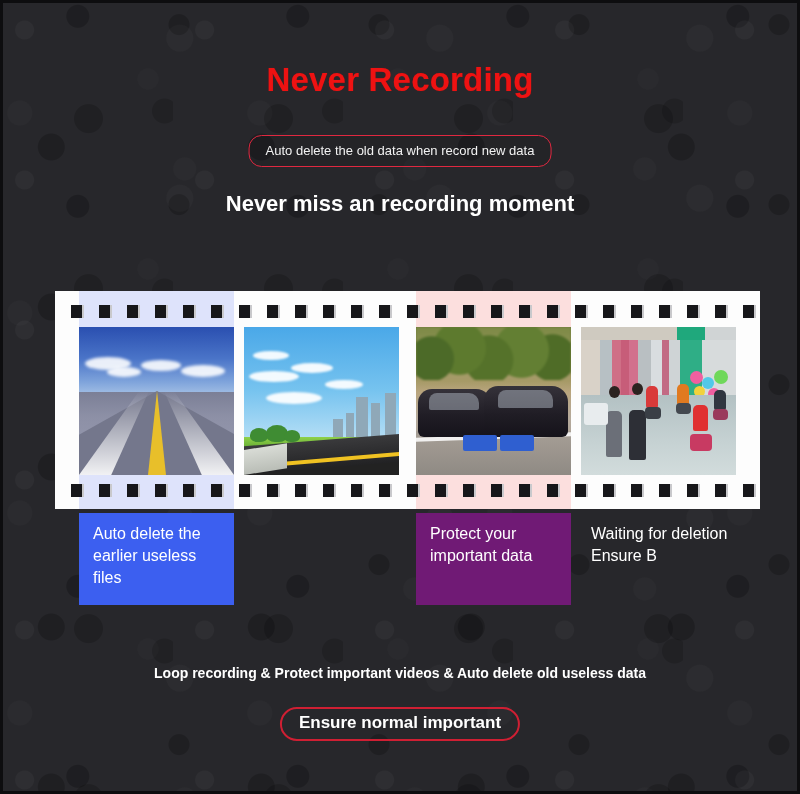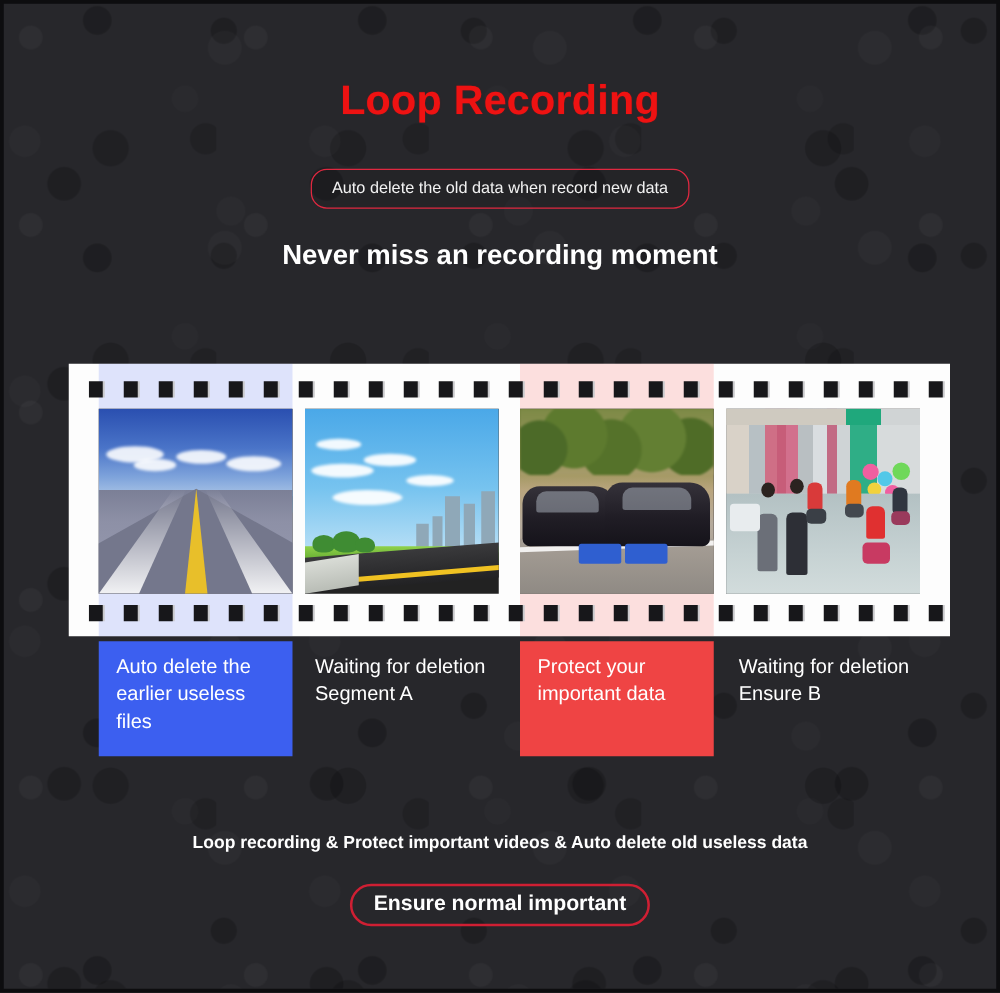--- a/index.html
+++ b/index.html
@@ -275,21 +275,21 @@
   .caption {
     position: absolute;
     box-sizing: border-box;
     padding: 10px 11px 0 14px;
     color: #ffffff;
     font-size: 16px;
     line-height: 22px;
   }
   #cap1 { left: 76px;  top: 510px; width: 155px; height: 92px; background: #3c5ff0; }
   #cap2 { left: 241px; top: 510px; width: 165px; height: 92px; background: transparent; padding-left: 8px; }
-  #cap3 { left: 413px; top: 510px; width: 155px; height: 92px; background: #ef4444; }
+  #cap3 { left: 413px; top: 510px; width: 155px; height: 92px; background: #701a75; }
   #cap4 { left: 580px; top: 510px; width: 175px; height: 92px; background: transparent; padding-left: 8px; }
 
   
   #footer-line {
     position: absolute;
     left: 0; right: 0; top: 662px;
     text-align: center;
     color: #ffffff;
     font-size: 14px;
     font-weight: bold;
@@ -309,21 +309,21 @@
     font-weight: bold;
     white-space: nowrap;
   }
 </style>
 </head>
 <body>
 
 <div id="stage">
   <div id="bg-noise"></div>
 
-  <div id="title">Loop Recording</div>
+  <div id="title">Never Recording</div>
 
   <div id="subtitle-box">
     <span id="subtitle-text">Auto delete the old data when record new data</span>
   </div>
 
   <div id="tagline">Never miss an recording moment</div>
 
   <div id="filmstrip">
 
     <div class="band blue"></div>
@@ -425,21 +425,20 @@
       </div>
 
     </div>
 
     <div class="perf-row bottom">
       <div class="perf-strip"></div>
     </div>
   </div>
 
   <div class="caption" id="cap1">Auto delete the earlier useless files</div>
-  <div class="caption" id="cap2">Waiting for deletion Segment A</div>
   <div class="caption" id="cap3">Protect your important data</div>
   <div class="caption" id="cap4">Waiting for deletion Ensure B</div>
 
   <div id="footer-line">Loop recording &amp; Protect important videos &amp; Auto delete old useless data</div>
 
   <div id="ensure-box">
     <span id="ensure-text">Ensure normal important</span>
   </div>
 </div>
 

